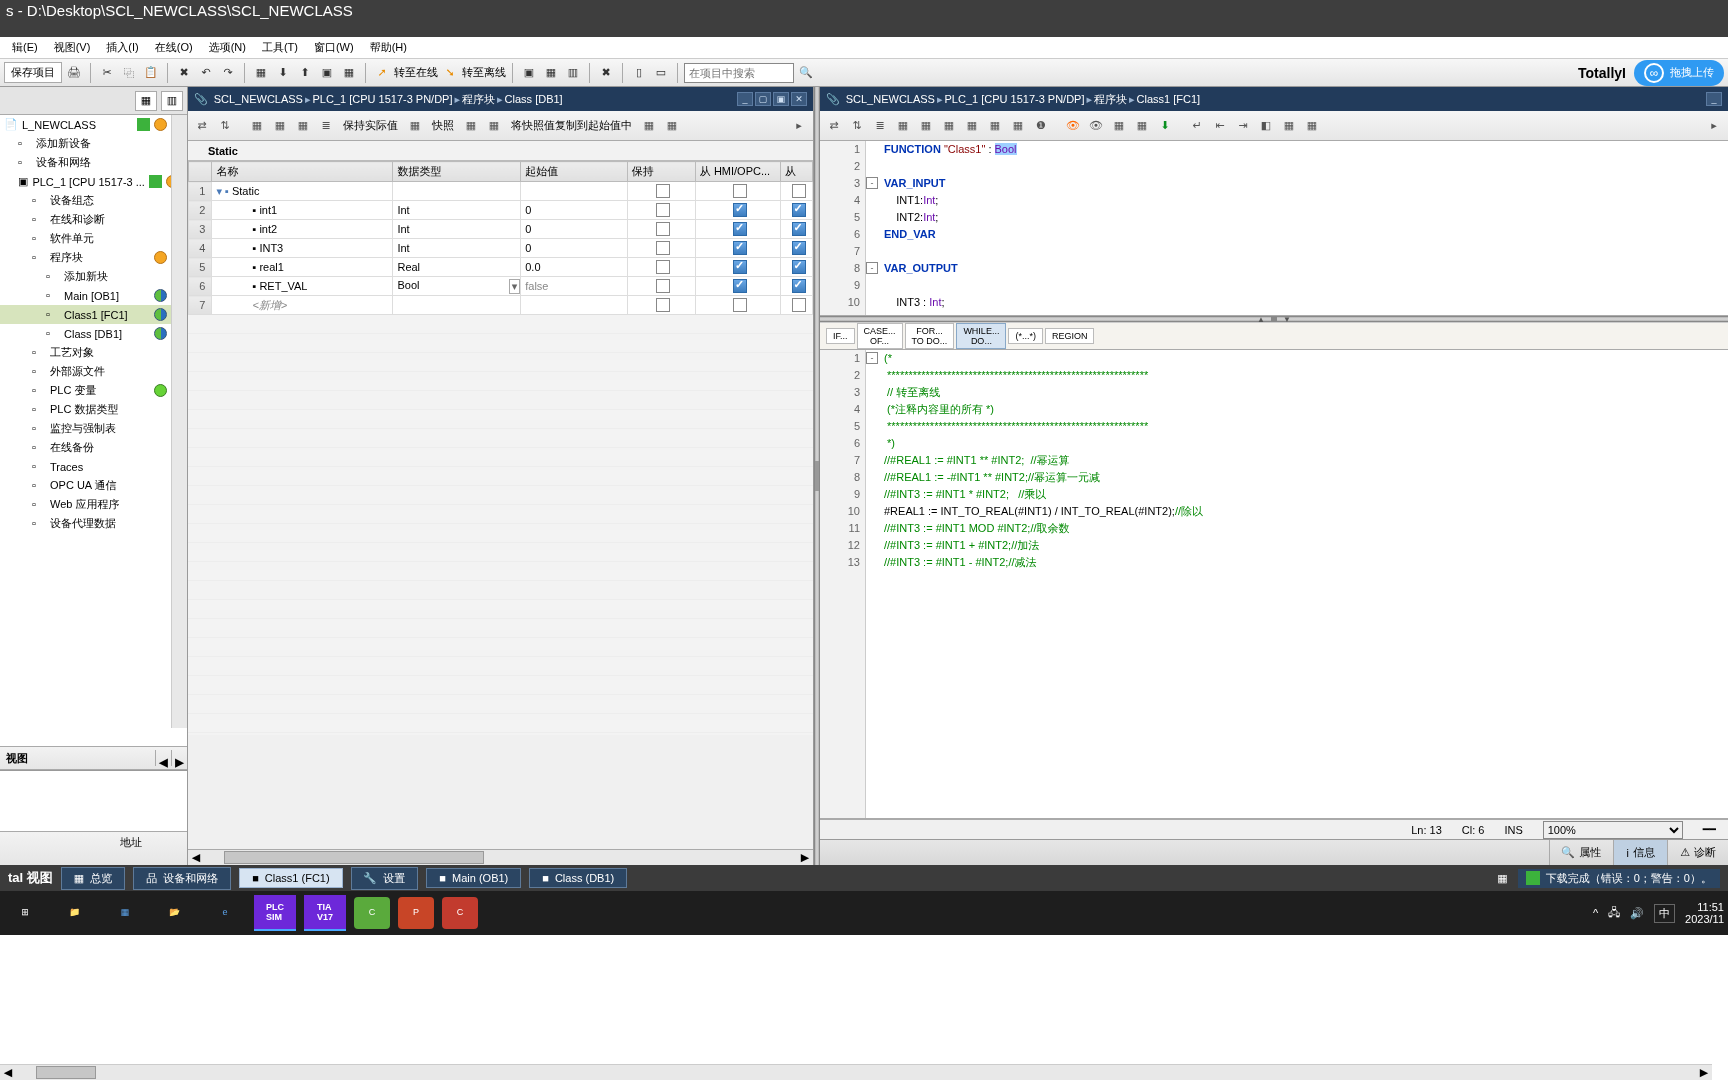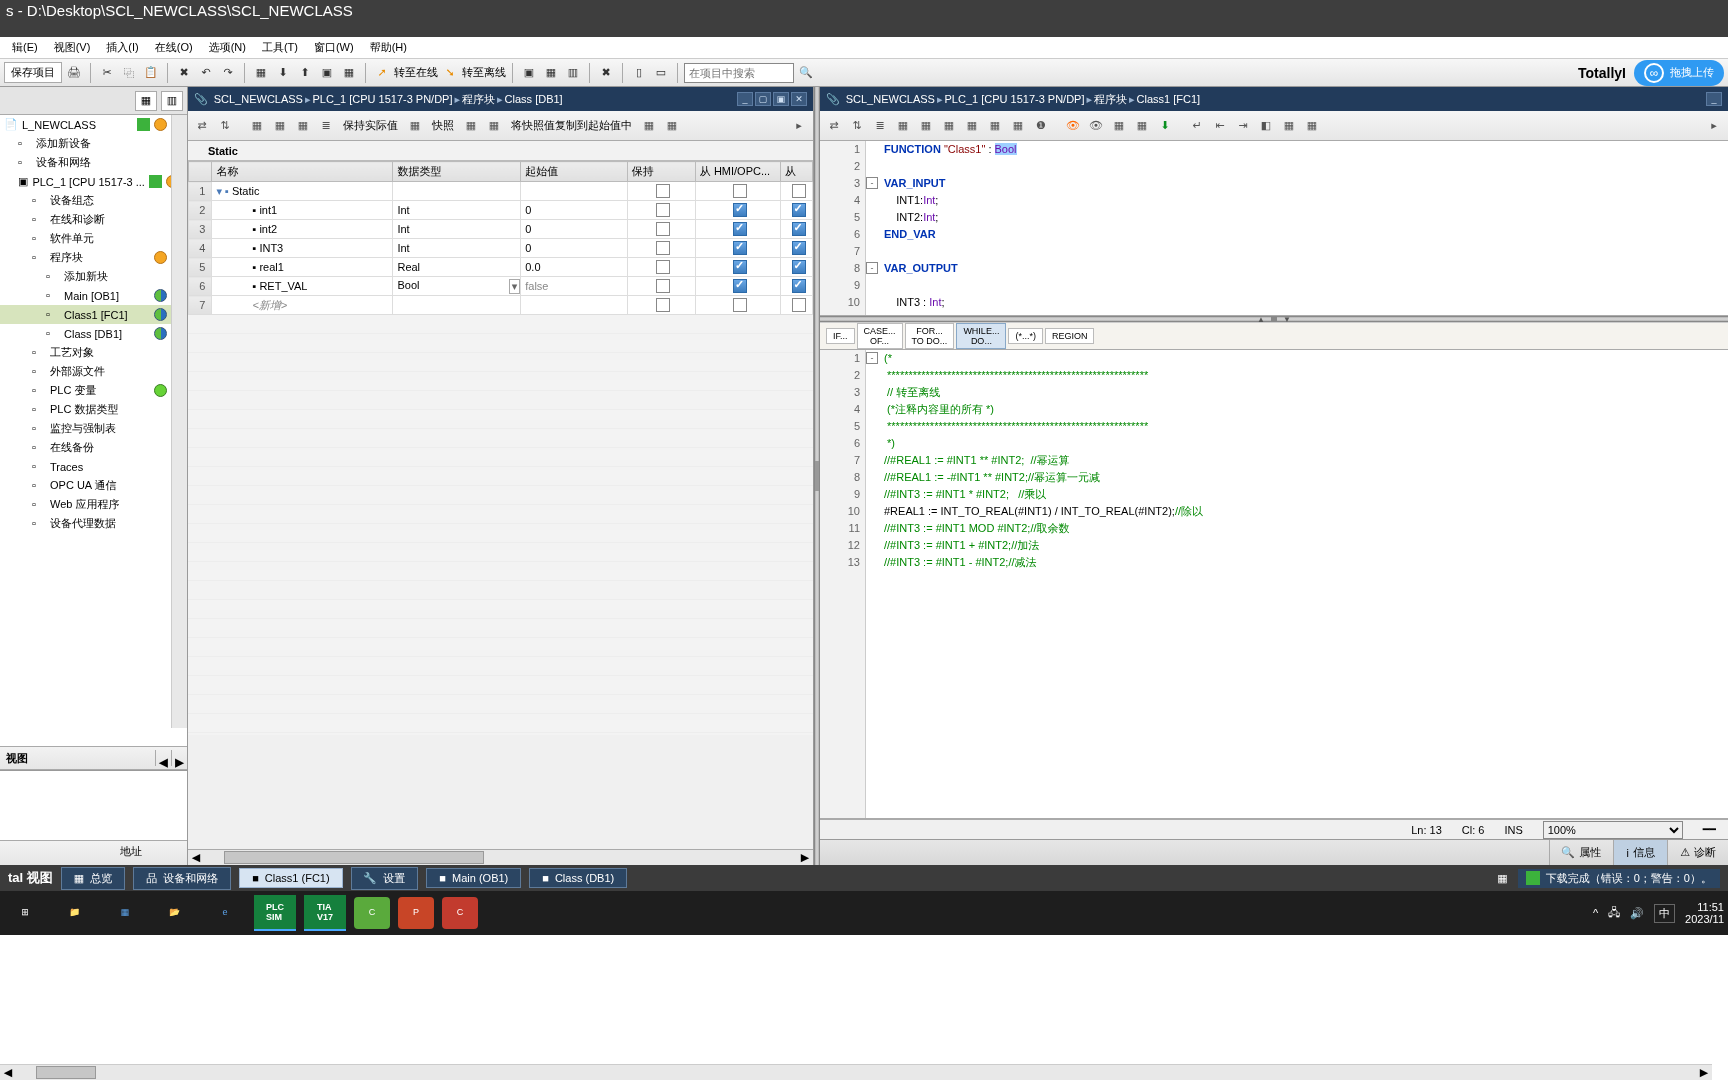--- a/index.html
+++ b/index.html
@@ -29,21 +29,21 @@
 .tree-row .dot.orange { background: #f5a623; border: 1px solid #b87316; }
 .tree-row .dot.greenfull { background: #67d337; border:1px solid #3a7d24; }
 .tree-row .check { width:13px; height:13px; background:#3cb23c; display:inline-block; }
 .tree-scroll { position: absolute; right: 0; top: 0; bottom: 18px; width: 16px; background: #E8E8E8; border-left: 1px solid #ccc; }
 .tree-hscroll { position: absolute; bottom: 0; left: 0; right: 16px; height: 16px; background: #E8E8E8; border-top: 1px solid #ccc; display: flex; align-items: center; }
 .tree-hscroll .thumb { height: 13px; background: #c6c6c6; width: 60px; margin-left: 20px; border: 1px solid #999; }
 .tree-hscroll .arrow { width: 16px; text-align: center; }
 
 .secondary-pane { height: 95px; border-top: 1px solid #999; background: #F5F5F5; display: flex; flex-direction: column; }
 .secondary-pane .body { flex: 1; background:#fff; }
-.secondary-pane .addr { height: 25px; border-top: 1px solid #aaa; background: linear-gradient(#F2F2F2,#E6E6E6); padding-left: 120px; line-height: 20px; }
+.secondary-pane .addr { height: 34px; border-top: 1px solid #aaa; background: linear-gradient(#F2F2F2,#E6E6E6); padding-left: 120px; line-height: 20px; }
 .db-panel { width: 626px; border-right: 1px solid #999; display: flex; flex-direction: column; }
 .panel-title { height: 24px; background: #223B5B; color: #fff; display: flex; align-items: center; padding: 0 6px; gap: 6px; }
 .panel-title .crumbs { flex: 1; display: flex; align-items: center; gap: 2px; white-space: nowrap; overflow: hidden; }
 .panel-title .crumbs .arrow { color: #9ab3d1; }
 .panel-title .winbtns { display: flex; gap: 2px; }
 .panel-title .winbtns span { width: 16px; height: 14px; background: #3b597d; border: 1px solid #5c7ba1; display: inline-flex; align-items:center; justify-content:center; color:#cfe0f3; font-size:9px; }
 .panel-toolbar { height: 30px; background: linear-gradient(#F5F5F5,#E7E7E7); border-bottom: 1px solid #aaa; display: flex; align-items: center; padding: 0 4px; gap: 3px; }
 .panel-toolbar .icon { width: 20px; height: 20px; display:inline-flex; align-items:center; justify-content:center; color:#555; }
 .panel-toolbar .txt { padding: 0 4px; }
 .sub-title { height: 20px; background: #F2F2F2; border-bottom: 1px solid #bbb; padding-left: 20px; line-height: 20px; font-weight: bold; }
@@ -92,21 +92,21 @@
 
 .taskbar-strip { height: 26px; background: #3B3B3B; display: flex; align-items: center; color: #fff; padding: 0 8px; gap: 8px; }
 .taskbar-strip .tile { background: #2B4562; padding: 3px 12px; display: flex; align-items: center; gap: 6px; border: 1px solid #5e7a99; }
 .taskbar-strip .tile.light { background: #D7E4F2; color:#000; border-color:#9ab3d1; }
 .taskbar-strip .right { margin-left:auto; display:flex; align-items:center; gap:10px; }
 .taskbar-strip .badge { background:#2B4562; padding:2px 8px; display:flex; align-items:center; gap:6px; }
 .taskbar-strip .badge .chk { width:14px; height:14px; background:#3cb23c; display:inline-block; }
 
 .wintaskbar { height: 44px; background: #1E1E1E; display: flex; align-items: center; padding: 0 4px; gap: 8px; color:#fff; }
 .wintaskbar .app { width: 42px; height: 36px; display: flex; align-items:center; justify-content:center; font-size: 9px; border-bottom: 2px solid transparent; }
-.wintaskbar .app.active { border-bottom-color: #4aa8ff; background:#15803d; }
+.wintaskbar .app.active { border-bottom-color: #4aa8ff; background:#6d28d9; }
 .wintaskbar .right { margin-left: auto; display: flex; align-items: center; gap: 10px; font-size: 11px; }
 
 .divider-v { width: 6px; background: linear-gradient(to right, #B3B3B3, #D9D9D9, #B3B3B3); border-left:1px solid #888; border-right:1px solid #888; cursor: col-resize; position:relative; }
 .divider-v .thumb { position:absolute; top:50%; left:0; right:0; height:30px; transform:translateY(-50%); background:#999; }
 </style>
 </head>
 <body>
 
 <div class="titlebar">s - D:\Desktop\SCL_NEWCLASS\SCL_NEWCLASS</div>
 

